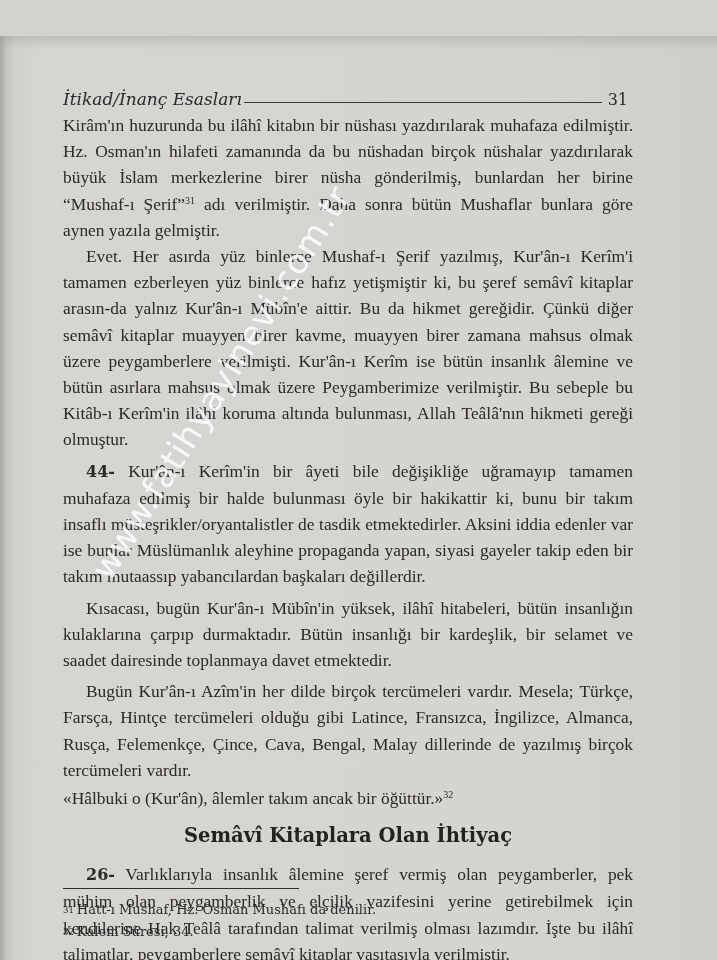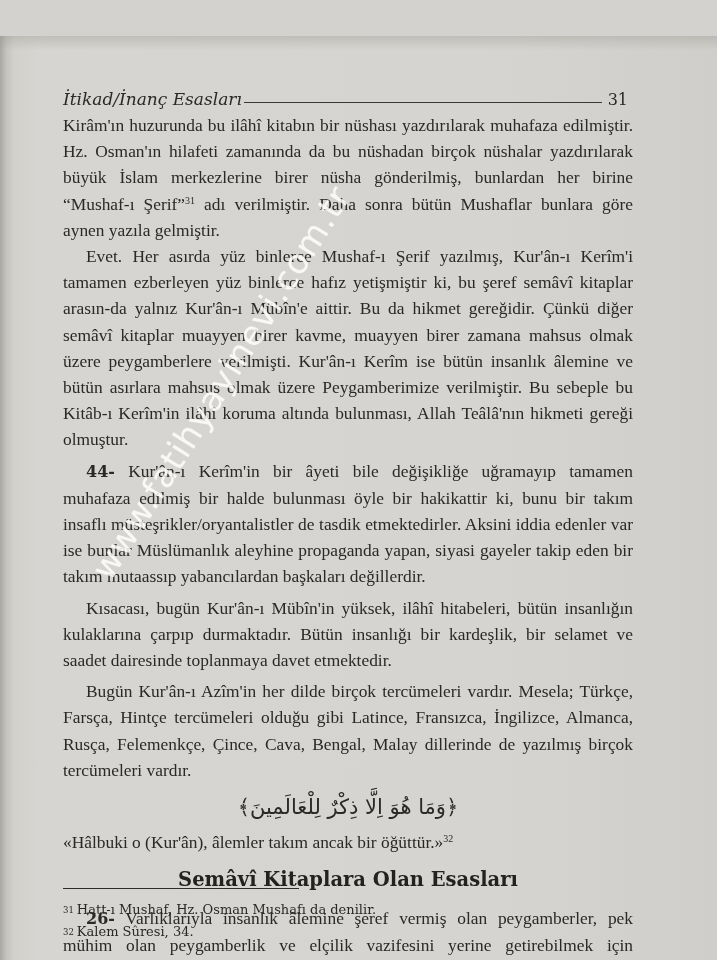--- a/index.html
+++ b/index.html
@@ -156,25 +156,24 @@
     <p><span>Kirâm'ın huzurunda bu ilâhî kitabın bir nüshası yazdırılarak muhafaza edilmiştir. Hz. Osman'ın hilafeti zamanında da bu nüshadan birçok nüshalar yazdırılarak büyük İslam merkezlerine birer nüsha gönderilmiş, bunlardan her birine “Mushaf-ı Şerif”</span><sup>31</sup><span> adı verilmiştir. Daha sonra bütün Mushaflar bunlara göre aynen yazıla gelmiştir.</span></p>
 
     <p class="indent"><span>Evet. Her asırda yüz binlerce Mushaf-ı Şerif yazılmış, Kur'ân-ı Kerîm'i tamamen ezberleyen yüz binlerce hafız yetişmiştir ki, bu şeref semâvî kitaplar arasın-da yalnız Kur'ân-ı Mübîn'e aittir. Bu da hikmet gereğidir. Çünkü diğer semâvî kitaplar muayyen birer kavme, muayyen birer zamana mahsus olmak üzere peygamberlere verilmişti. Kur'ân-ı Kerîm ise bütün insanlık âlemine ve bütün asırlara mahsus olmak üzere Peygamberimize verilmiştir. Bu sebeple bu Kitâb-ı Kerîm'in ilâhî koruma altında bulunması, Allah Teâlâ'nın hikmeti gereği olmuştur.</span></p>
 
     <p class="indent para-gap"><span class="item-num">44-</span><span> Kur'ân-ı Kerîm'in bir âyeti bile değişikliğe uğramayıp tamamen muhafaza edilmiş bir halde bulunması öyle bir hakikattir ki, bunu bir takım insaflı müsteşrikler/oryantalistler de tasdik etmektedirler. Aksini iddia edenler var ise bunlar Müslümanlık aleyhine propaganda yapan, siyasi gayeler takip eden bir takım mutaassıp yabancılardan başkaları değillerdir.</span></p>
 
     <p class="indent para-gap"><span>Kısacası, bugün Kur'ân-ı Mübîn'in yüksek, ilâhî hitabeleri, bütün insanlığın kulaklarına çarpıp durmaktadır. Bütün insanlığı bir kardeşlik, bir selamet ve saadet dairesinde toplanmaya davet etmektedir.</span></p>
 
     <p class="indent para-gap"><span>Bugün Kur'ân-ı Azîm'in her dilde birçok tercümeleri vardır. Mesela; Türkçe, Farsça, Hintçe tercümeleri olduğu gibi Latince, Fransızca, İngilizce, Almanca, Rusça, Felemenkçe, Çince, Cava, Bengal, Malay dillerinde de yazılmış birçok tercümeleri vardır.</span></p>
 
-    <p class="verse">﴿وَمَا هُوَ اِلَّا ذِكْرٌ لِلْعَالَمِينَ﴾</p>
 
     <p class="quote-line"><span>«Hâlbuki o (Kur'ân), âlemler takım ancak bir öğüttür.»</span><sup>32</sup></p>
 
-    <p class="section-title">Semâvî Kitaplara Olan Esasları</p>
+    <p class="section-title">Semâvî Kitaplara Olan İhtiyaç</p>
 
     <p class="indent"><span class="item-num">26-</span><span> Varlıklarıyla insanlık âlemine şeref vermiş olan peygamberler, pek mühim olan peygamberlik ve elçilik vazifesini yerine getirebilmek için kendilerine Hak Teâlâ tarafından talimat verilmiş olması lazımdır. İşte bu ilâhî talimatlar, peygamberlere semâvî kitaplar vasıtasıyla verilmiştir.</span></p>
   </div>
 
   <div class="footnote-rule"></div>
 
   <div class="footnotes">
     <div><span class="fn-num">31</span><span>Hatt-ı Mushaf, Hz. Osman Mushafı da denilir.</span></div>
     <div><span class="fn-num">32</span><span>Kalem Sûresi, 34.</span></div>
   </div>

